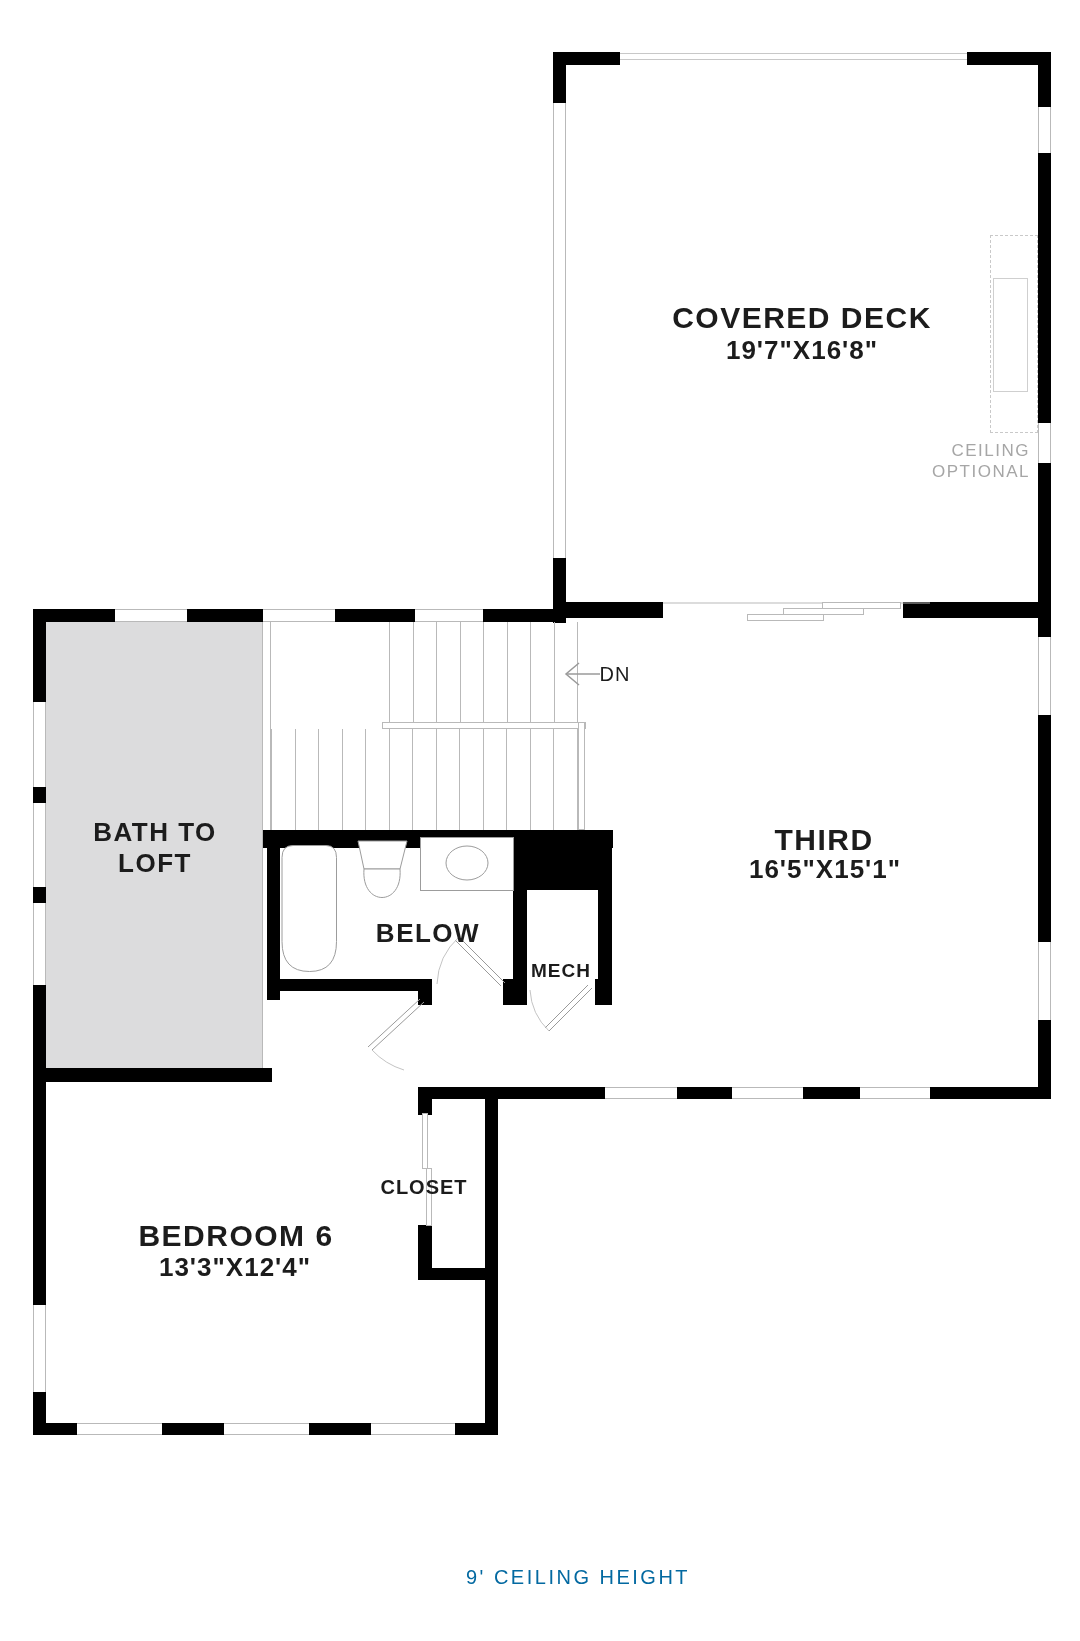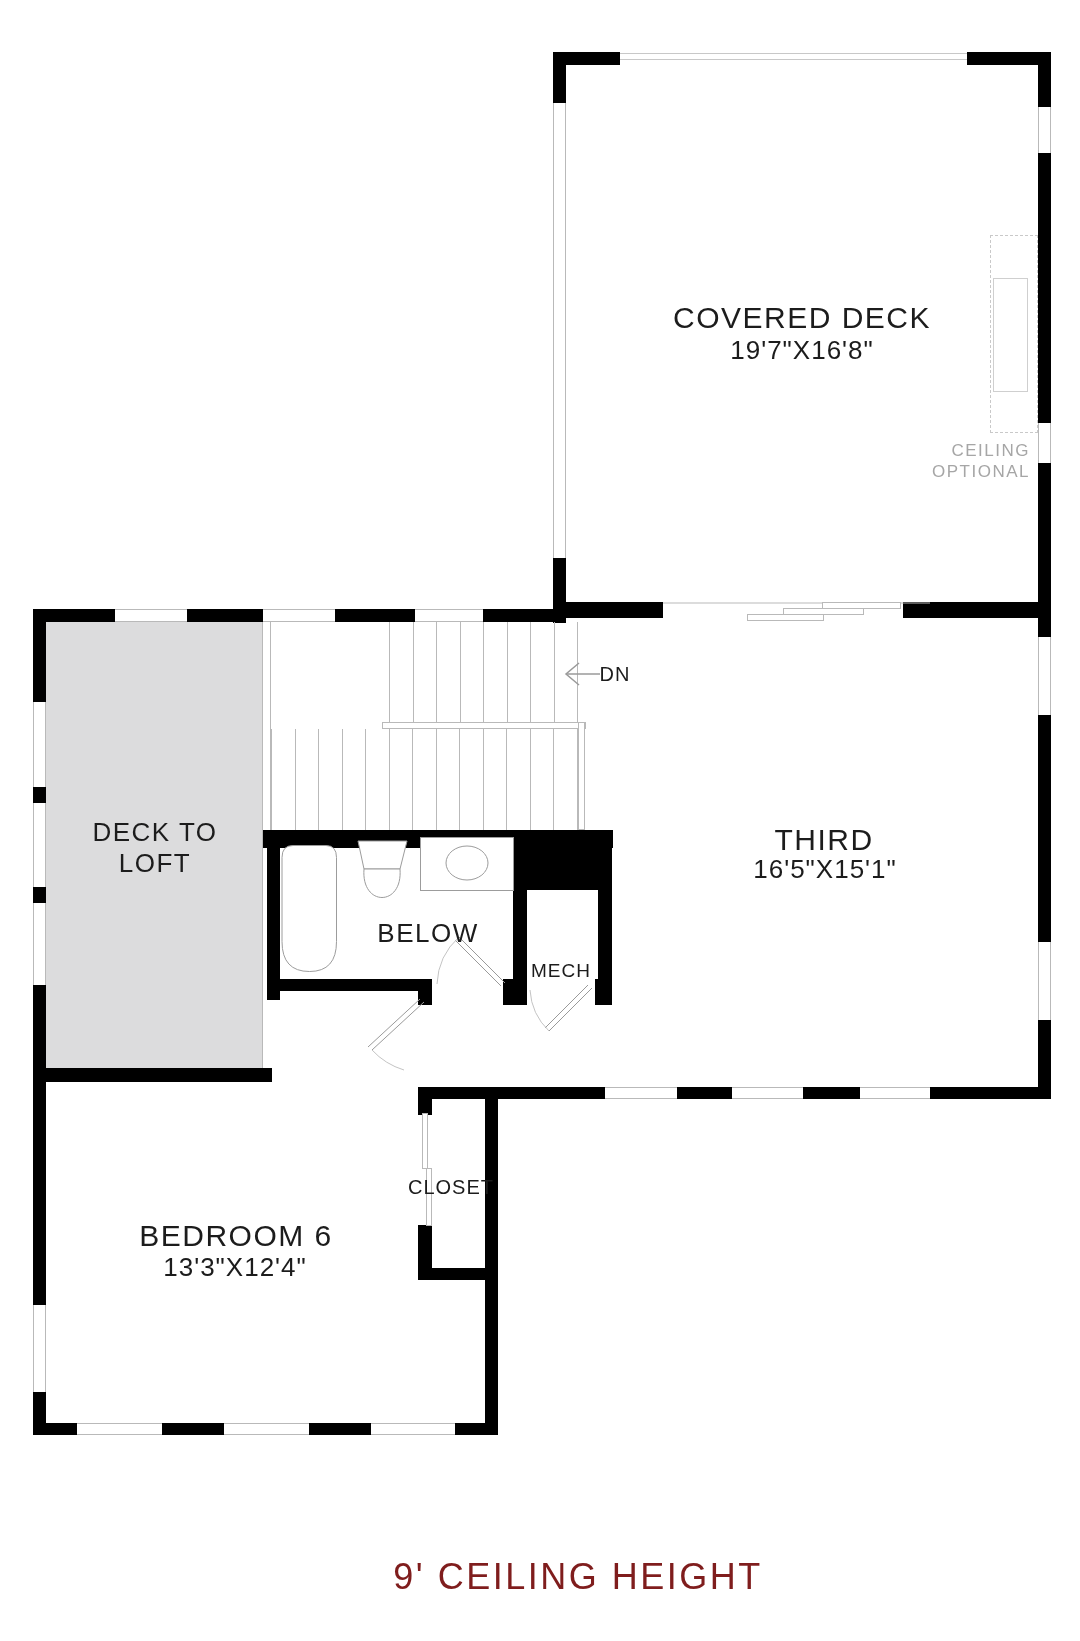--- a/index.html
+++ b/index.html
@@ -9,21 +9,21 @@
   html,body{margin:0;padding:0;background:#ffffff;}
   #plan{position:relative;width:1080px;height:1641px;background:#fff;overflow:hidden;
         font-family:"Liberation Sans",sans-serif;}
   .w{position:absolute;background:var(--wall);}
   .winh{position:absolute;background:#fff;border-top:1px solid var(--line);
         border-bottom:1px solid var(--line);box-sizing:border-box;}
   .winv{position:absolute;background:#fff;border-left:1px solid var(--line);
         border-right:1px solid var(--line);box-sizing:border-box;}
   .railbox{position:absolute;background:#fff;border:1px solid var(--line);box-sizing:border-box;}
   .lbl{position:absolute;transform:translate(-50%,-50%);color:var(--ink);
-       letter-spacing:1.5px;white-space:nowrap;}
+       letter-spacing:1.5px;white-space:nowrap;font-weight:bold;}
   .sz30{font-size:30px;} .sz26{font-size:26px;} .sz20{font-size:20px;} .sz19{font-size:19px;}
   #open-below{position:absolute;left:46px;top:622px;width:217px;height:446px;
        background:var(--open-fill);border-right:1px solid var(--line);box-sizing:border-box;}
   #stair-upper{position:absolute;left:389px;top:622px;width:190px;height:100px;
        background:repeating-linear-gradient(to right,var(--line) 0 1px,transparent 1px 23.5px);}
   #stair-lower{position:absolute;left:270px;top:729px;width:317px;height:101px;
        border-left:1px solid var(--line);box-sizing:border-box;
        background:repeating-linear-gradient(to right,var(--line) 0 1px,transparent 1px 23.5px);}
   #stair-left-line{position:absolute;left:270px;top:622px;width:1px;height:107px;background:var(--line);}
   #deck-rail{position:absolute;left:620px;top:53px;width:347px;height:7px;background:#fff;
@@ -32,21 +32,21 @@
        border:1px dashed #c9c9c9;box-sizing:border-box;}
   #fireplace-inner{position:absolute;left:993px;top:278px;width:35px;height:114px;
        border:1px solid #cfcfcf;box-sizing:border-box;}
   #opt-fp{position:absolute;top:440px;right:50px;text-align:right;color:var(--muted);
        font-size:17px;letter-spacing:1.5px;line-height:21px;}
   #dn-label{position:absolute;left:615px;top:674px;transform:translate(-50%,-50%);
        color:var(--ink);font-size:20px;font-weight:500;letter-spacing:1px;}
   #footer-title{position:absolute;left:578px;top:1535px;transform:translate(-50%,-50%);
        font-size:30px;font-weight:700;letter-spacing:6px;color:#111;white-space:nowrap;}
   #footer-sub{position:absolute;left:578px;top:1577px;transform:translate(-50%,-50%);
-       font-size:36px;letter-spacing:2.5px;color:#7f1d1d;white-space:nowrap;}
+       font-size:20px;letter-spacing:2.5px;color:#0369a1;white-space:nowrap;}
   .ovl{position:absolute;left:0;top:0;}
 </style>
 </head>
 <body>
 
 <div id="plan">
 
   <div class="w" style="left:553px;top:52px;width:67px;height:13px"></div>
   <div class="w" style="left:553px;top:52px;width:13px;height:51px"></div>
   <div class="w" style="left:967px;top:52px;width:84px;height:13px"></div>
@@ -186,26 +186,26 @@
   <div id="opt-fp">
     <div>CEILING</div>
     <div>OPTIONAL</div>
   </div>
 
   <div id="dn-label">DN</div>
 
   <div class="lbl sz30" style="left:824px;top:840px">THIRD</div>
   <div class="lbl sz26" style="left:825px;top:869px;letter-spacing:1px">16'5"X15'1"</div>
 
-  <div class="lbl sz26" style="left:155px;top:832px">DECK TO</div>
+  <div class="lbl sz26" style="left:155px;top:832px">BATH TO</div>
   <div class="lbl sz26" style="left:155px;top:863px">LOFT</div>
 
   <div class="lbl sz26" style="left:428px;top:933px">BELOW</div>
   <div class="lbl sz19" style="left:561px;top:971px;letter-spacing:1px">MECH</div>
 
-  <div class="lbl sz20" style="left:451px;top:1187px;letter-spacing:1px">CLOSET</div>
+  <div class="lbl sz20" style="left:424px;top:1187px;letter-spacing:1px">CLOSET</div>
 
   <div class="lbl sz30" style="left:236px;top:1236px">BEDROOM 6</div>
   <div class="lbl sz26" style="left:235px;top:1267px;letter-spacing:1px">13'3"X12'4"</div>
 
   <div id="footer-sub">9' CEILING HEIGHT</div>
 
 </div>
 
 </body></html>

